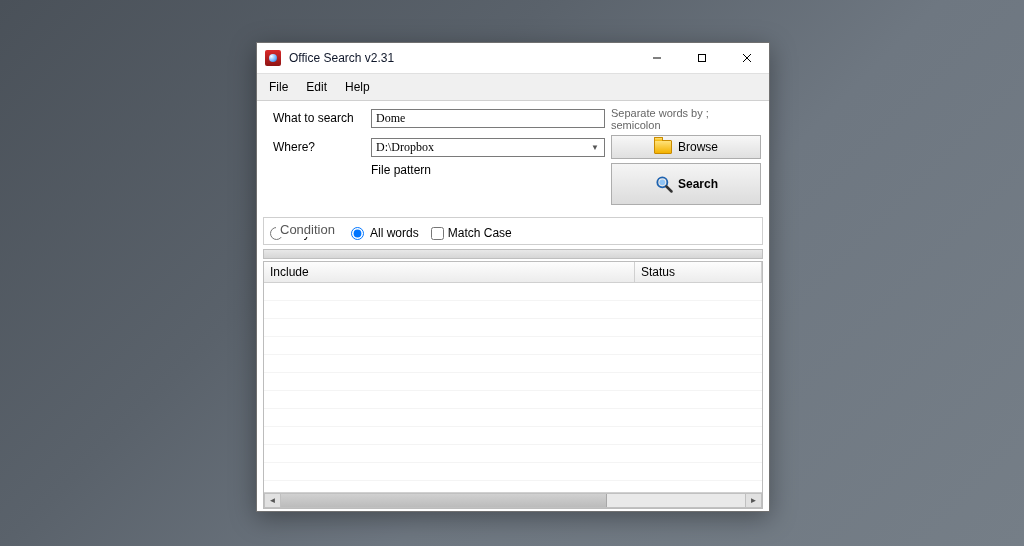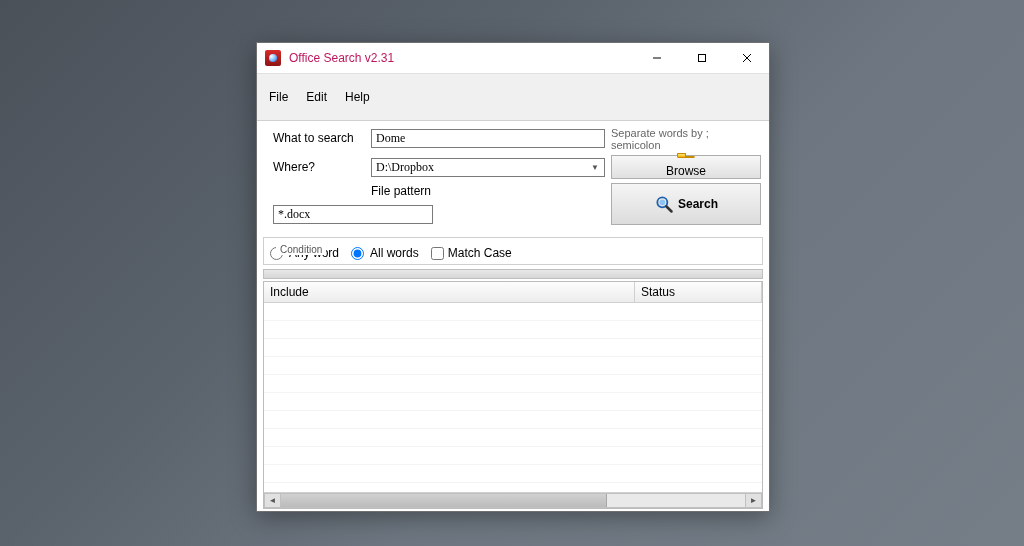--- a/index.html
+++ b/index.html
@@ -47,21 +47,21 @@
     content:"";
     position:absolute;
     left:4px; top:4px;
     width:8px; height:8px;
     border-radius:50%;
     background: radial-gradient(circle at 30% 30%, #fff, #6ab0ff 60%, #175aa6);
   }
   .titlebar .title-text {
     flex: 1;
     font-size: 12px;
-    color: #be185d;
+    color: #0f172a;
     padding-left: 2px;
   }
   .win-controls {
     display: flex;
     height: 100%;
   }
   .win-btn {
     width: 45px;
     height: 100%;
     display: flex;
@@ -70,21 +70,21 @@
     font-size: 13px;
     background: transparent;
     border: none;
   }
   .win-btn svg { pointer-events:none; }
 
   
   .menubar {
     display: flex;
     gap: 2px;
-    padding: 14px 4px;
+    padding: 4px 4px;
     background: #f0f0f0;
     border-bottom: 1px solid #d0d0d0;
     font-size: 12px;
   }
   .menubar span {
     padding: 2px 8px;
   }
 
   
   .form-area {
@@ -130,21 +130,20 @@
   }
   .browse-btn {
     height: 22px;
     border: 1px solid #adadad;
     background: linear-gradient(#f7f7f7,#e0e0e0);
     display: flex;
     align-items: center;
     justify-content: center;
     gap: 6px;
     font-size: 12px;
-    flex-direction: column;
   }
   .folder-icon {
     width: 16px; height: 12px;
     background: linear-gradient(#ffe27a,#f3b200);
     border: 1px solid #c88a00;
     border-radius: 1px;
     position: relative;
   }
   .folder-icon::before {
     content:"";
@@ -178,21 +177,21 @@
   }
   .mag-icon {
     width: 20px;
     height: 20px;
   }
   .pattern-input {
     width: 160px !important;
   }
 
   .condition-legend {
-    font-size: 10px;
+    font-size: 13px;
     color: #555;
     background: #fff;
     padding: 0 4px;
     position: absolute;
     margin-top: -8px;
     margin-left: 6px;
   }
   .condition-box {
     border: 1px solid #cfcfcf;
     margin: 6px 6px 2px 6px;
@@ -349,21 +348,20 @@
     <div class="big-search">
       <svg class="mag-icon" viewBox="0 0 24 24">
         <circle cx="10" cy="10" r="6" fill="none" stroke="#1e63b0" stroke-width="2.2"></circle>
         <circle cx="10" cy="10" r="3.5" fill="#8fc3f4"></circle>
         <line x1="15" y1="15" x2="21" y2="21" stroke="#333" stroke-width="3" stroke-linecap="round"></line>
       </svg>
       <span>Search</span>
     </div>
 
     <label>File pattern</label>
-    <div><input type="text" class="pattern-input" value="*.docx" style=""></div>
   </div>
 
   <div class="condition-box">
     <span class="condition-legend">Condition</span>
     <label class="radio-group">
       <input type="radio" name="cond" id="rb-any" style="">
       <span>Any word</span>
     </label>
     <label class="radio-group">
       <input type="radio" name="cond" id="rb-all" checked="" style="">

